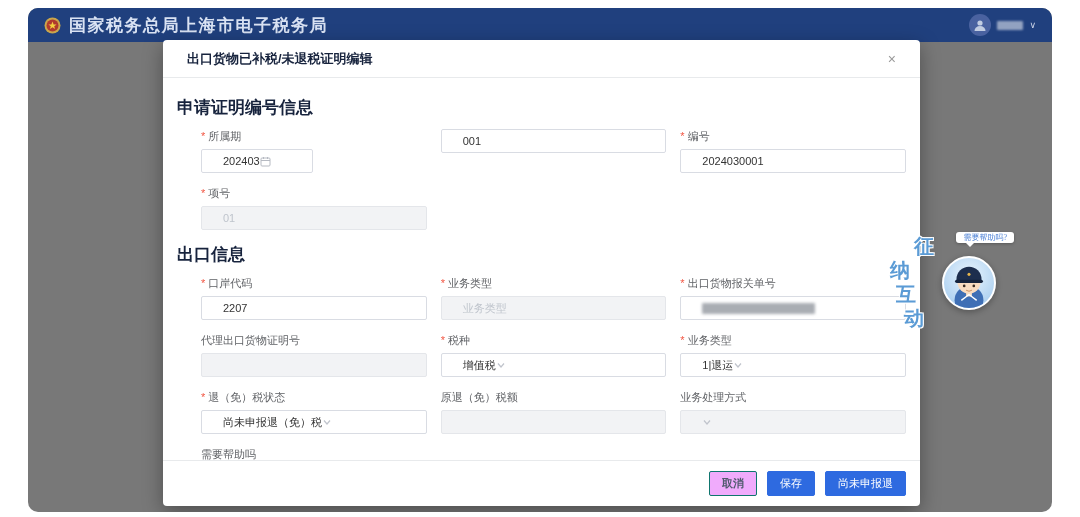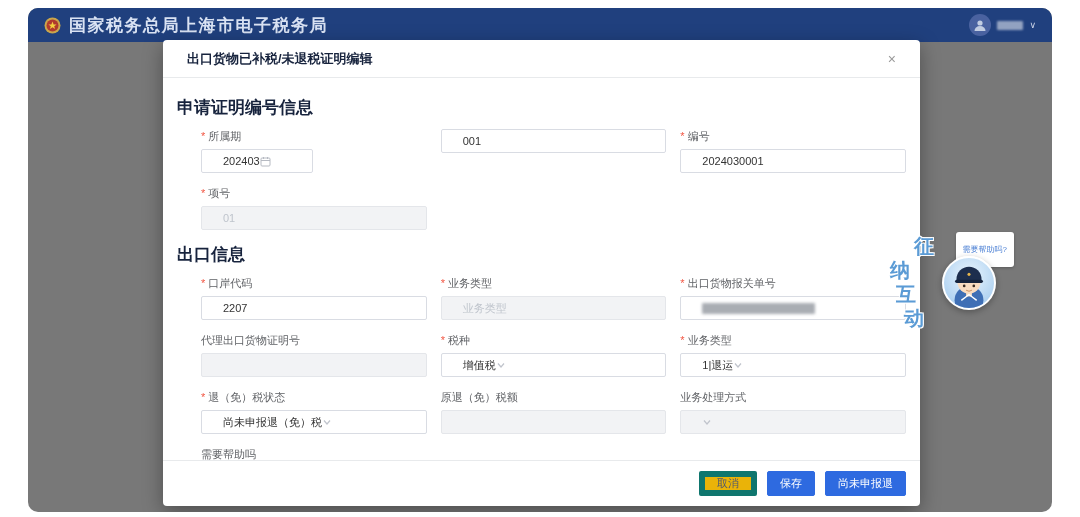--- a/index.html
+++ b/index.html
@@ -41,28 +41,28 @@
     font-size:11px; color:#333; }
   .input.date { width:112px; }
   .input.disabled { background:#f2f3f5; border-color:#e4e6ea; color:#bfc4cc; }
   .icon { flex:none; display:flex; align-items:center; }
   .redacted { height:11px; width:62%; background:#a9adb3; filter:blur(1.5px);
     border-radius:1px; }
   .modal-footer { height:46px; flex:none; border-top:1px solid #e8eaec; display:flex;
     align-items:center; justify-content:flex-end; gap:10px; padding:0 14px; }
   .btn { height:25px; padding:0 12px; font-size:11px; border-radius:2px;
     display:flex; align-items:center; cursor:pointer; white-space:nowrap; }
-  .btn.ghost { background:#eab308; border:6px solid #0f766e; color:#515a6e; }
+  .btn.ghost { background:#f0abfc; border:1px solid #0f766e; color:#515a6e;font-weight:bold; }
   .btn.primary { background:#2e6ae0; border:1px solid #2e6ae0; color:#fff; }
 
   
   .float-widget { position:absolute; right:34px; top:212px; width:142px; height:128px; }
   .bubble { position:absolute; top:12px; right:4px; background:#fff; border-radius:3px;
-    padding:12px 7px; font-size:8px; color:#4a7fd4; box-shadow:0 1px 3px rgba(0,0,0,.25);
-    white-space:nowrap; }
+    padding:0 7px; font-size:8px; color:#4a7fd4; box-shadow:0 1px 3px rgba(0,0,0,.25);
+    white-space:nowrap;font-family:Liberation Serif, serif; }
   .bubble::after { content:""; position:absolute; left:10px; bottom:-4px; width:0; height:0;
     border-left:4px solid transparent; border-right:4px solid transparent;
     border-top:4px solid #fff; }
   .mascot { position:absolute; right:22px; top:36px; width:54px; height:54px;
     border-radius:50%; background:radial-gradient(circle at 50% 35%, #eaf5fe, #9cc6ec);
     border:2px solid #fff; box-shadow:0 2px 6px rgba(0,0,0,.3); overflow:hidden; }
   .vtext { position:absolute; left:12px; top:14px; }
   .vtext span { display:block; color:#5b9bd5; font-size:20px; font-weight:bold;
     line-height:24px;
     text-shadow:-1px -1px 0 #fff, 1px -1px 0 #fff, -1px 1px 0 #fff, 1px 1px 0 #fff; }

